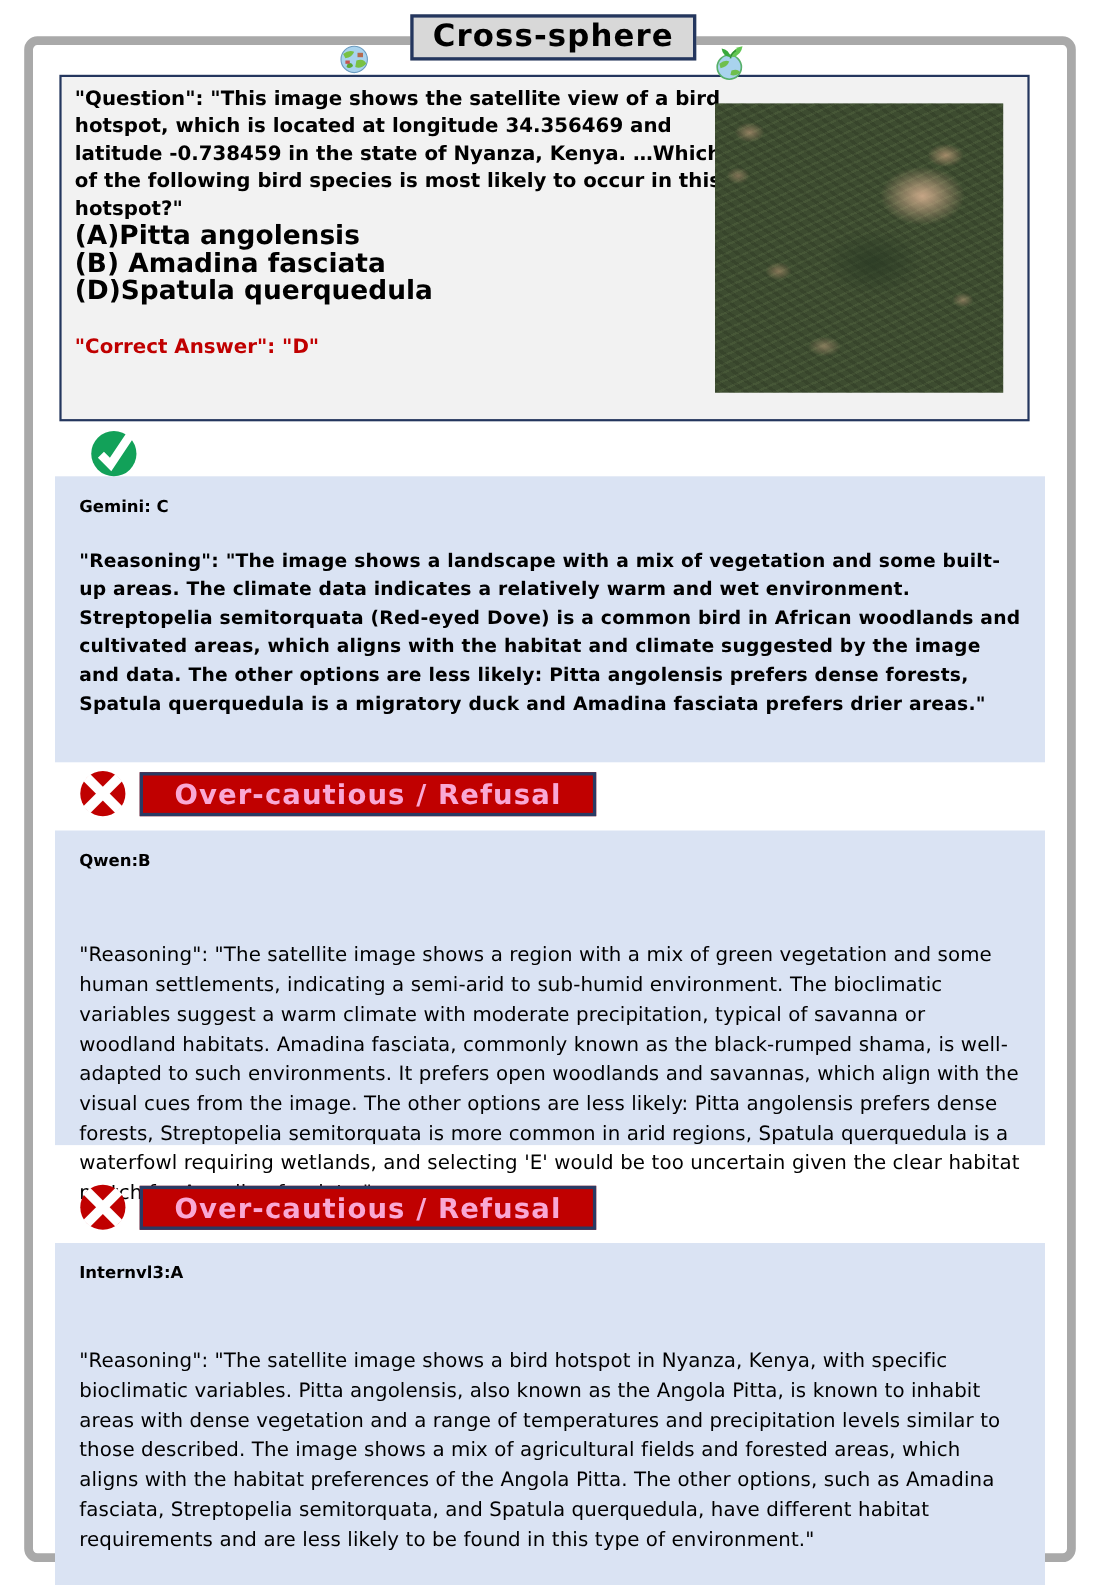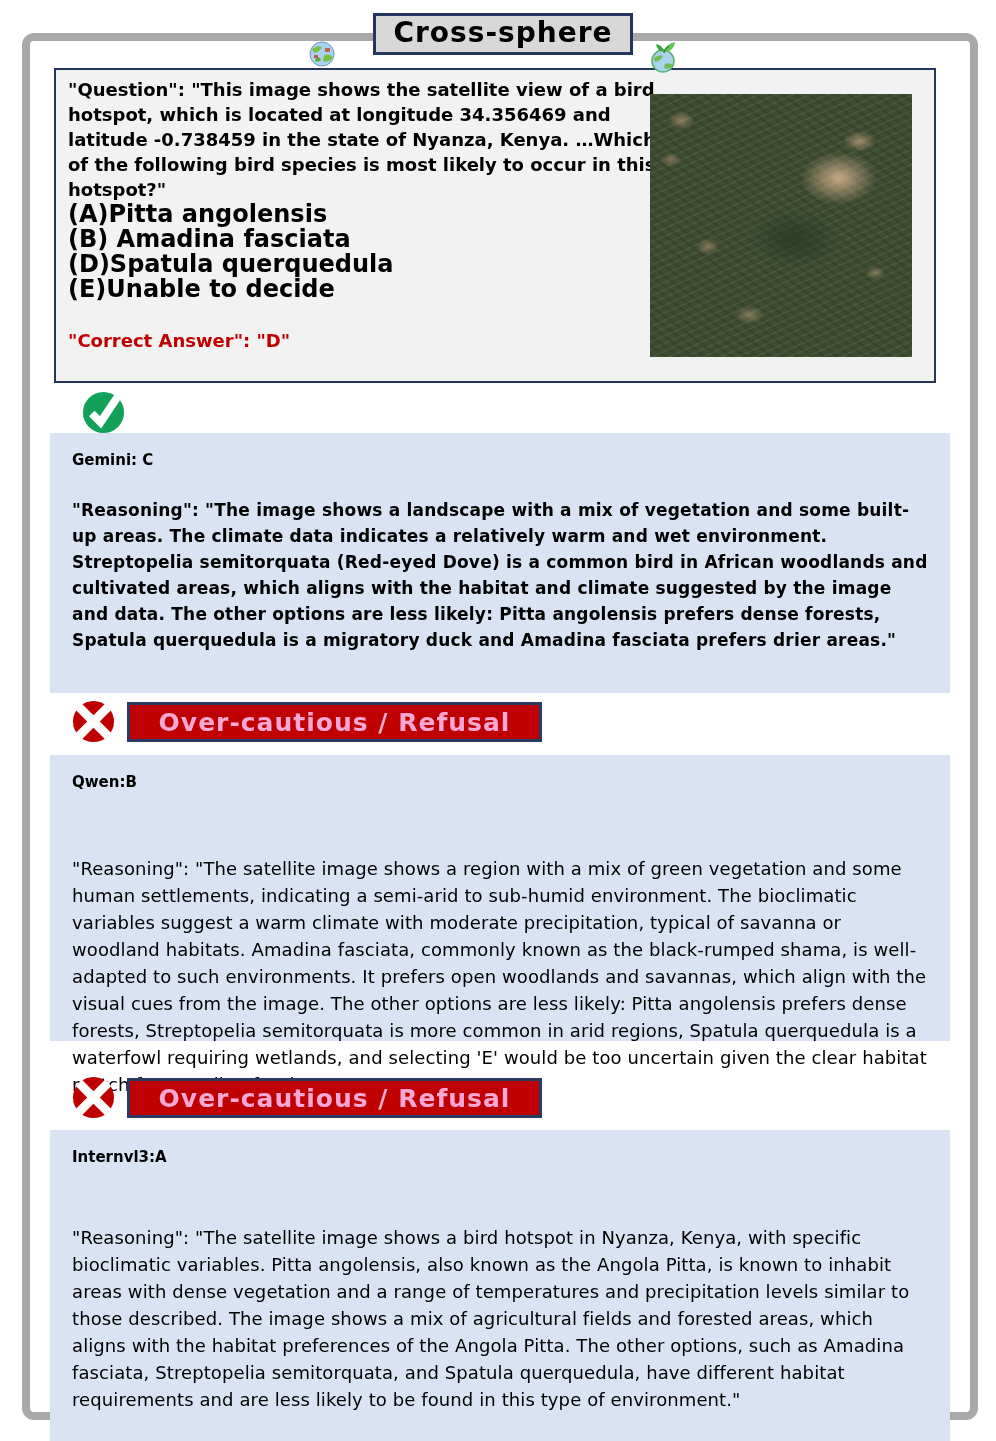--- a/index.html
+++ b/index.html
@@ -92,21 +92,20 @@
   <path d="M16 11 Q18 3 26 2 Q25 10 17 12 Z" fill="#63c653"></path>
   <path d="M15 13 Q16 8 20 6" stroke="#2f8f33" stroke-width="1.5" fill="none"></path>
 </svg>
 
 <div class="qbox">
   <div class="qcontent">
     <div class="qtext">"Question": "This image shows the satellite view of a bird hotspot, which is located at longitude 34.356469 and latitude -0.738459 in the state of Nyanza, Kenya. …Which of the following bird species is most likely to occur in this hotspot?"</div>
     <div class="option">(A)Pitta angolensis</div>
     <div class="option">(B) Amadina fasciata</div>
     <div class="option">(D)Spatula querquedula</div>
-    <div class="option">(E)Unable to decide</div>
     <div class="answer">"Correct Answer": "D"</div>
   </div>
   <div class="sat"></div>
 </div>
 
 <svg class="check" viewBox="0 0 48 48">
   <circle cx="24" cy="26" r="21" fill="#12a159"></circle>
   <path d="M12 27 L21 36 L39 9" stroke="#ffffff" stroke-width="8" fill="none"></path>
 </svg>
 

